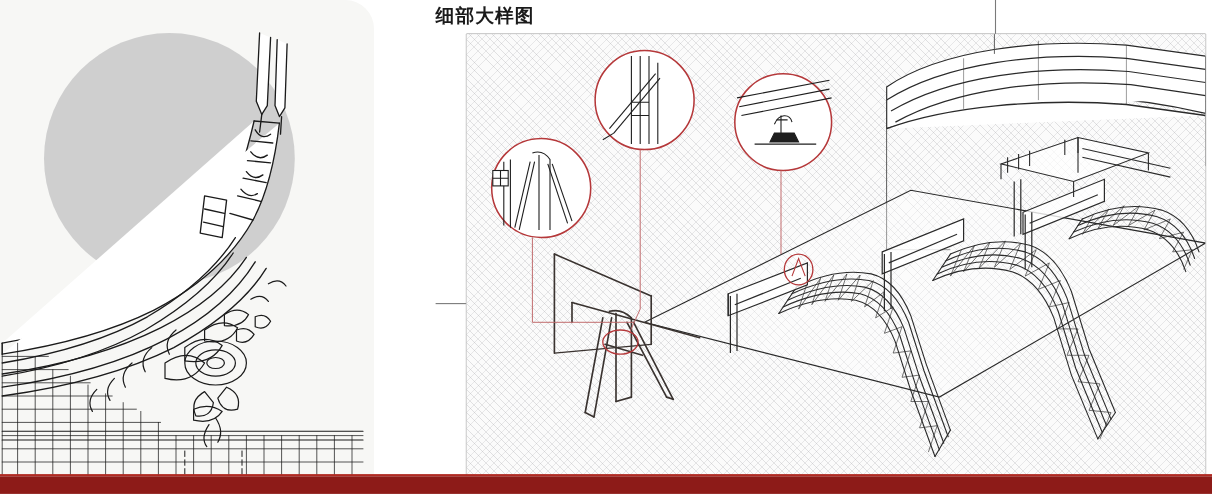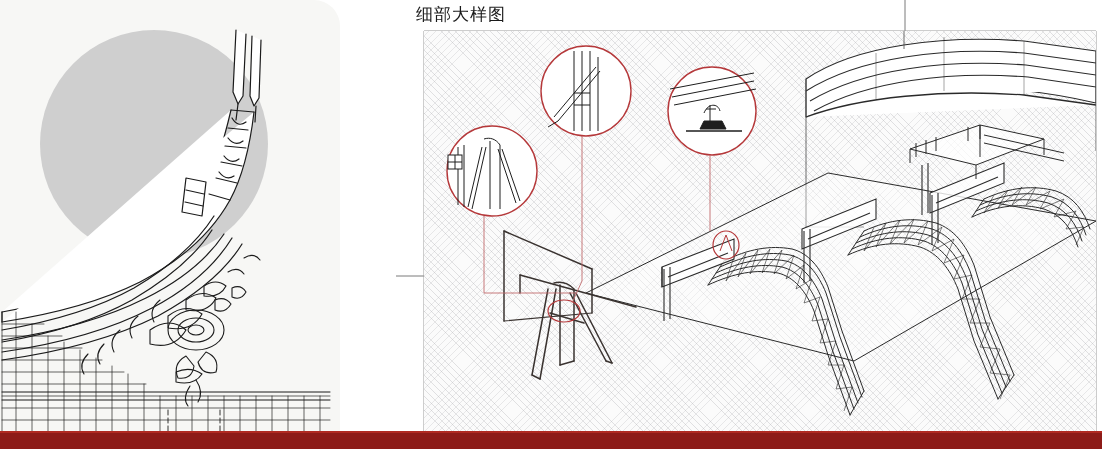--- a/index.html
+++ b/index.html
@@ -69,26 +69,25 @@
     left: 0;
     top: 0;
   }
 
   
   #title {
     position: absolute;
     left: 396px;
     top: 4px;
     font-size: 17px;
-    font-weight: normal;
+    font-weight: bold;
     color: #1a1a1a;
     letter-spacing: 1px;
     line-height: 22px;
     white-space: nowrap;
-    margin-left: 20px;
   }
 
   
   #frame-svg {
     position: absolute;
     left: 0;
     top: 0;
     pointer-events: none;
   }
 

